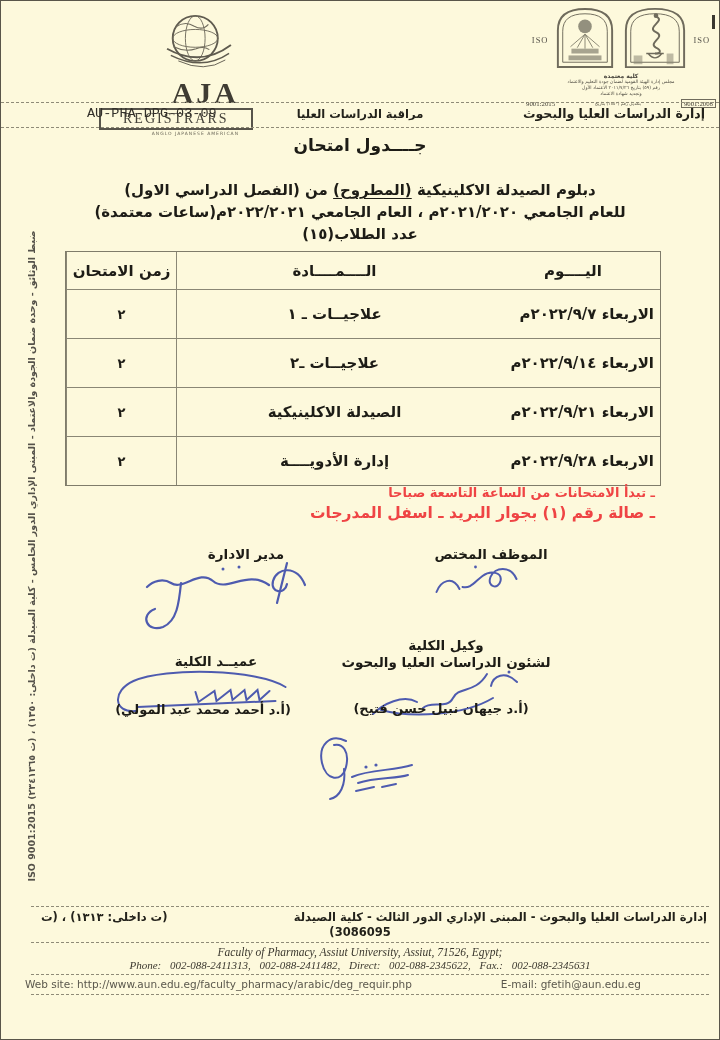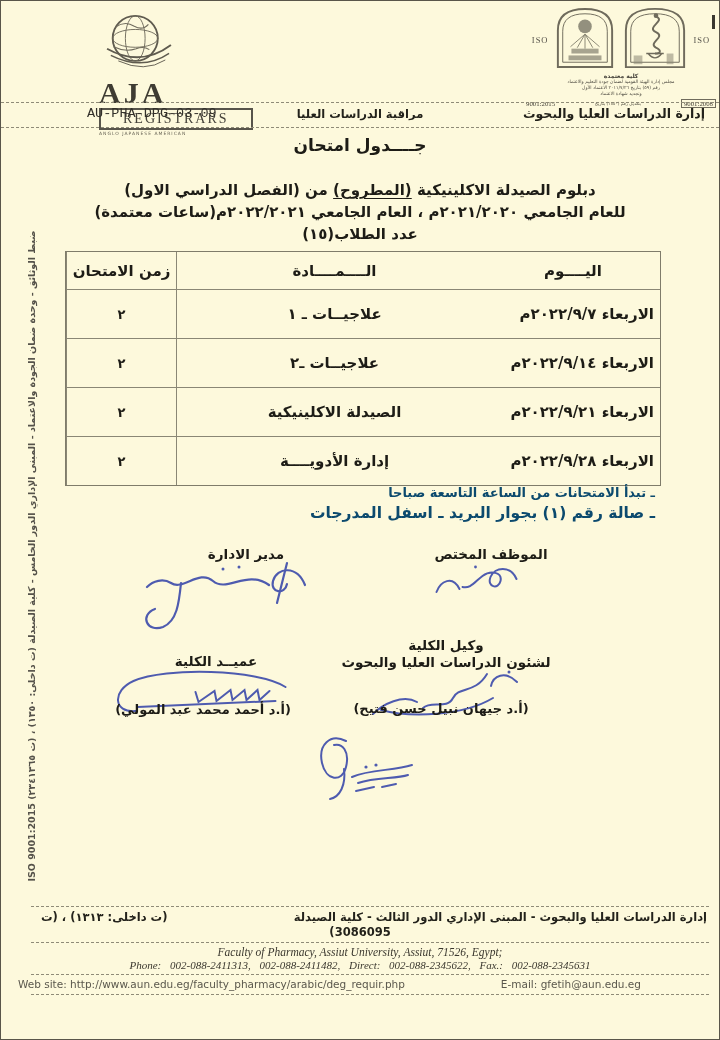--- a/index.html
+++ b/index.html
@@ -2,21 +2,21 @@
 <html lang="ar"><head>
 <meta charset="utf-8">
 <style>
   html,body{margin:0;padding:0;background:#ffffff;}
   .page{
     position:relative;width:720px;height:1040px;box-sizing:border-box;
     background:#FDF9DC;border:1px solid #59564a;overflow:hidden;
     font-family:"DejaVu Sans",sans-serif;color:#23221b;
   }
   
-  .aja{position:absolute;left:98px;top:12px;width:140px;text-align:left;color:#57544a;}
+  .aja{position:absolute;left:98px;top:12px;width:140px;text-align:right;color:#57544a;}
   .aja-name{font-family:"Liberation Serif",serif;font-size:30px;font-weight:700;letter-spacing:3px;color:#3f3c33;line-height:.9;}
   .aja-reg{display:inline-block;border:2px solid #57544a;font-family:"Liberation Serif",serif;font-size:14px;letter-spacing:2px;padding:1px 22px;margin-top:2px;color:#45423a;}
   .aja-tag{font-size:4.5px;letter-spacing:1px;margin-top:1px;color:#6b6758;}
   .seals{position:absolute;left:523px;top:4px;width:194px;text-align:center;color:#45423a;}
   .seal-row{display:flex;align-items:flex-start;justify-content:center;gap:5px;}
   .iso-side{font-family:"Liberation Serif",serif;font-size:8.5px;letter-spacing:1px;margin-top:30px;color:#55524a;}
   .accr-title{font-size:6px;font-weight:700;margin-top:1px;}
   .accr-line{font-size:4.6px;line-height:1.3;color:#514e44;}
   .iso-years{display:flex;justify-content:space-between;align-items:center;margin-top:2px;padding:0 2px;}
   .iso-y{font-family:"Liberation Serif",serif;font-size:6.8px;color:#3f3c33;}
@@ -33,38 +33,38 @@
   .subtitle .u{text-decoration:underline;text-underline-offset:3px;}
   
   .xtable{position:absolute;top:250px;left:64px;width:594px;direction:rtl;display:grid;
     grid-template-columns:168px 316px 110px;border:1px solid #7f7c6a;font-weight:700;color:#1d1c16;background:transparent;}
   .cell{display:flex;align-items:center;justify-content:center;font-size:15px;height:48px;}
   .cell.hd{height:37px;font-size:15px;}
   .cell.day{justify-content:flex-start;padding-right:6px;box-sizing:border-box;}
   .cell.bl{border-left:1px solid #8a8775;}
   .cell.bt{border-top:1px solid #8a8775;}
   
-  .notes{position:absolute;top:484px;right:64px;direction:rtl;text-align:right;font-weight:700;color:#0c4a6e;}
+  .notes{position:absolute;top:484px;right:64px;direction:rtl;text-align:right;font-weight:700;color:#ef4444;}
   .note1{font-size:13px;}
   .note2{font-size:15.5px;margin-top:4px;}
   
   .sigt{position:absolute;text-align:center;font-weight:700;font-size:13.5px;color:#1d1c16;direction:rtl;}
   .sigsvg{position:absolute;}
   .signame{position:absolute;text-align:center;font-weight:700;font-size:13px;color:#1d1c16;direction:rtl;}
   
   .sidenote{position:absolute;width:656px;height:14px;left:-296px;top:548px;transform:rotate(-90deg);
     direction:rtl;font-size:9.5px;font-weight:600;color:#55524a;text-align:center;white-space:nowrap;}
   
   .footer{position:absolute;left:0;right:0;top:905px;}
   .f-dash{margin:0 10px 0 30px;border-top:1px dashed #8f8b77;}
   .f-ar{display:flex;justify-content:space-between;direction:rtl;padding:3px 12px 0 40px;font-size:11.5px;font-weight:700;color:#23221b;}
   .f-ar2{text-align:center;direction:rtl;font-size:11.5px;font-weight:700;padding:1px 0 3px;}
   .f-en{text-align:center;font-family:"Liberation Serif",serif;font-style:italic;font-size:11.5px;color:#3a372e;padding-top:3px;}
   .f-phone{text-align:center;font-family:"Liberation Serif",serif;font-style:italic;font-size:11px;color:#3a372e;word-spacing:6px;padding:1px 12px 3px;}
-  .f-web{display:flex;justify-content:space-between;padding:3px 78px 4px 17px;font-size:10.5px;color:#5a574c;align-items:flex-end;}
+  .f-web{display:flex;justify-content:space-between;padding:3px 78px 4px 24px;font-size:10.5px;color:#5a574c;align-items:flex-end;}
 </style>
 </head>
 <body>
 
 <div class="page">
 
   <div class="mark1"></div>
 
   <div class="aja">
     <svg width="80" height="62" viewBox="0 0 80 66">

